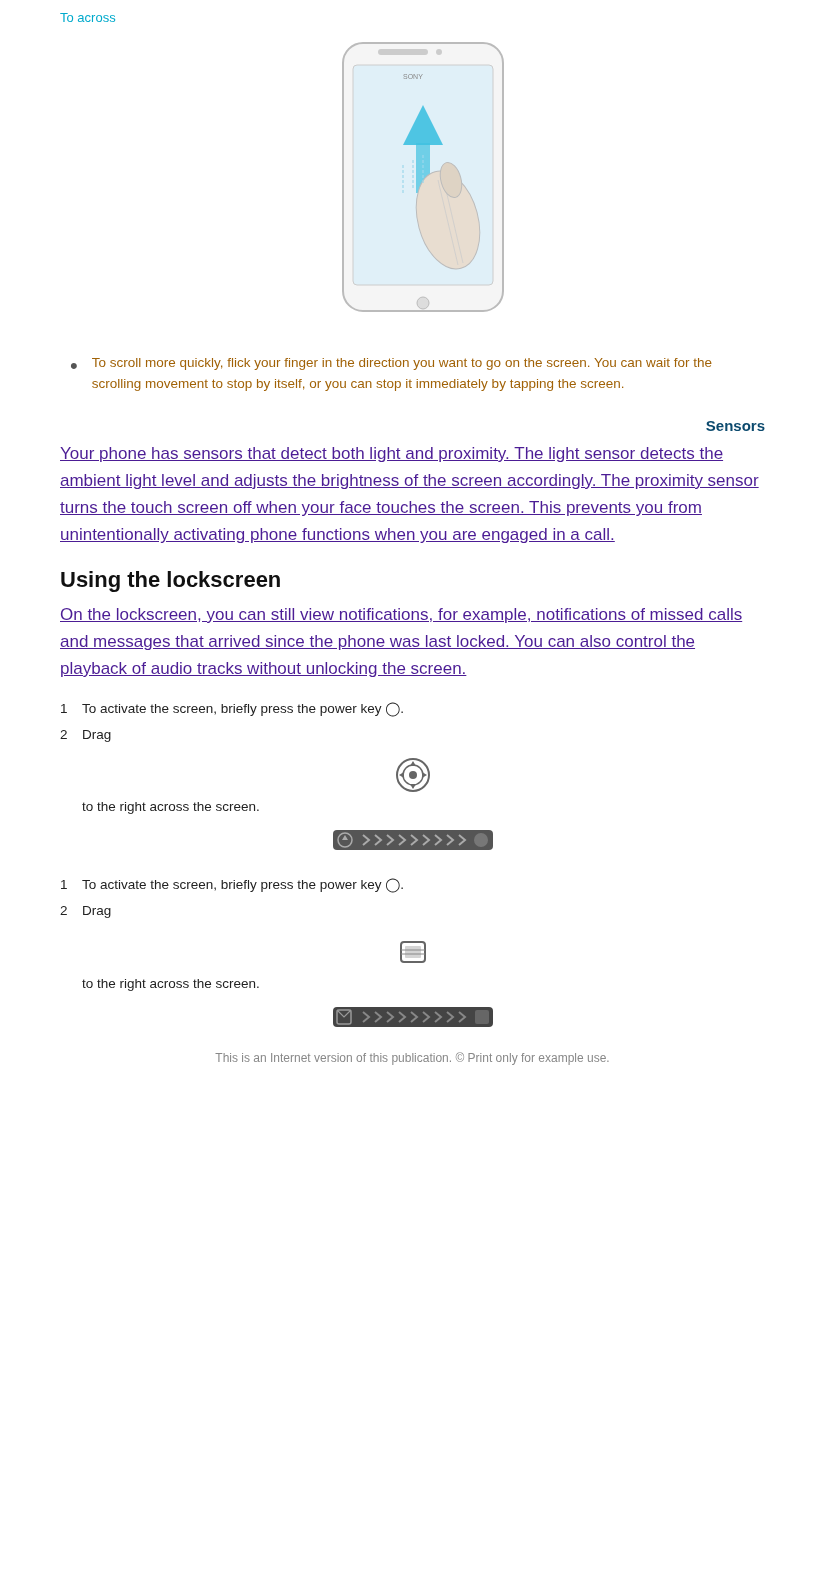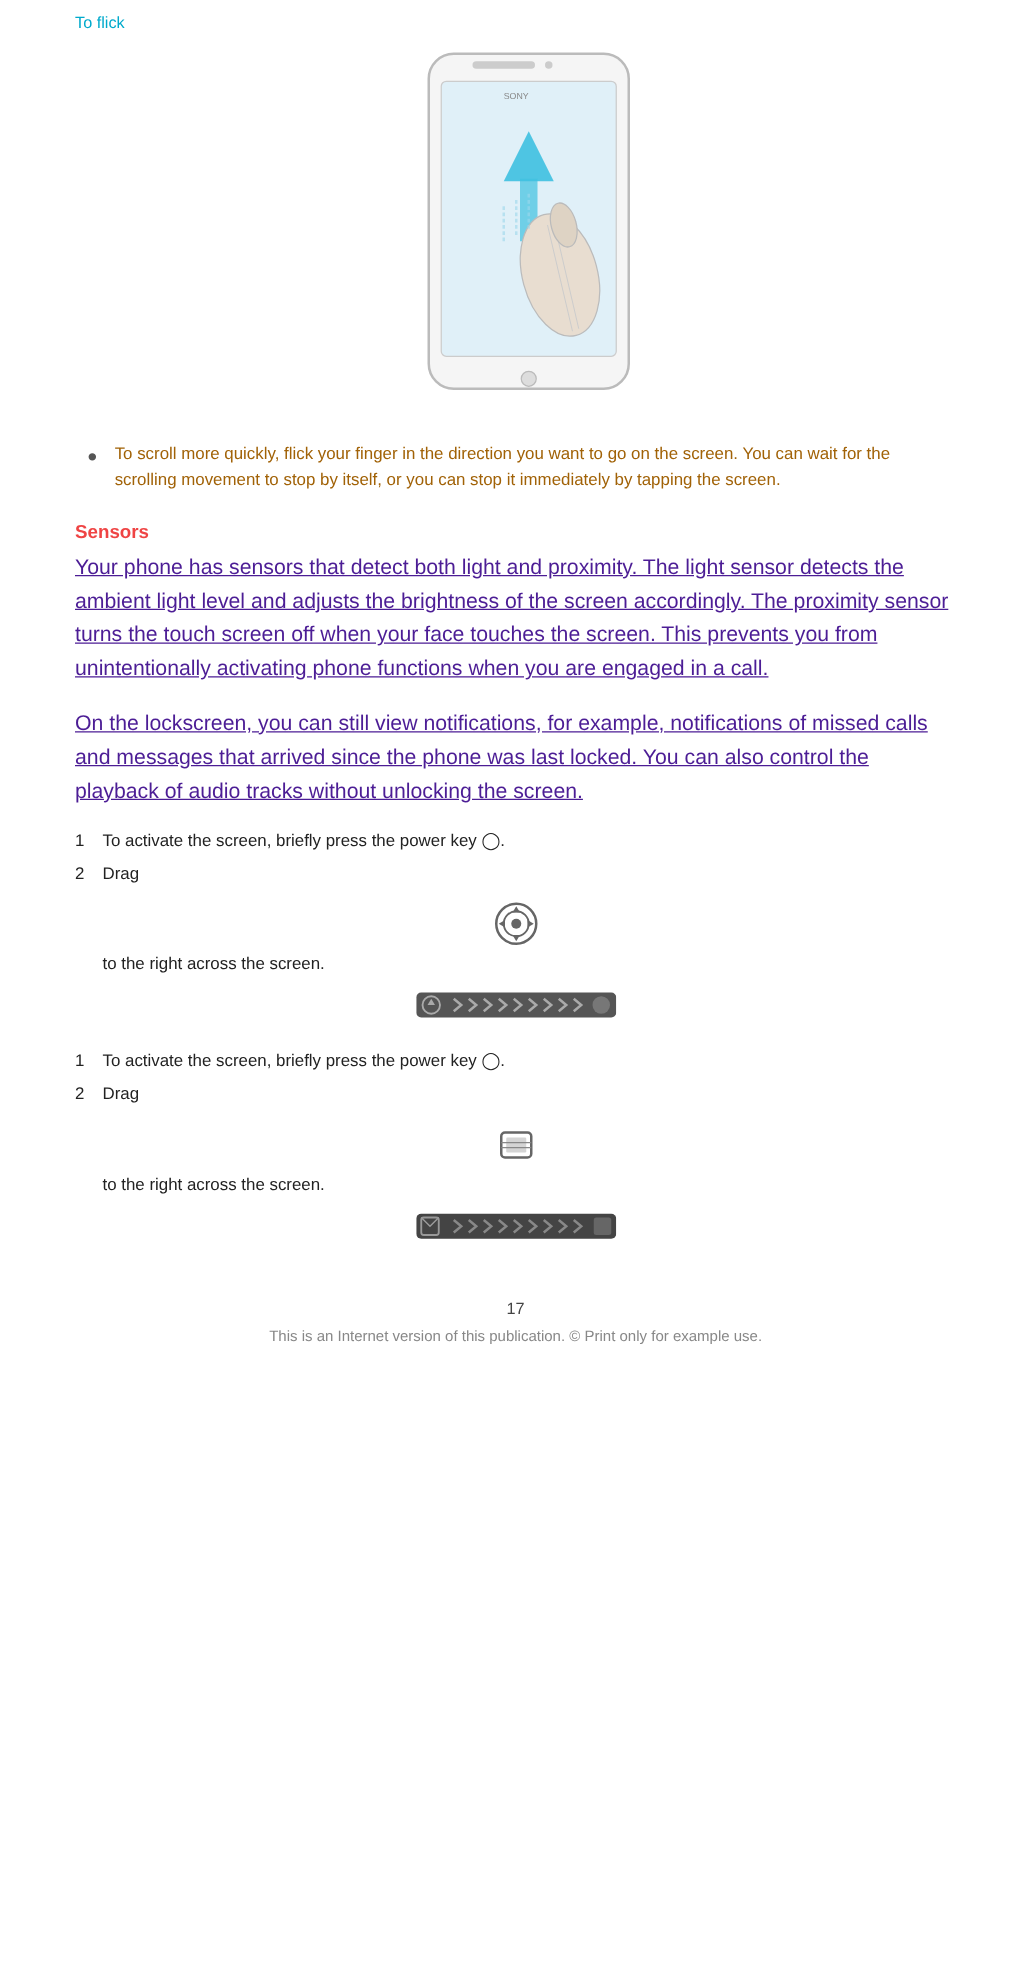--- a/index.html
+++ b/index.html
@@ -59,21 +59,22 @@
       font-size: 13.5px;
       line-height: 1.55;
       color: #a16207;
     }
 
     .section-heading-sm {
       font-size: 15px;
       font-weight: bold;
       margin-top: 4px;
       margin-bottom: 6px;
-      color: #ef4444;
+      color: #0c4a6e;
+      text-align: right;
     }
 
     .section-heading-lg {
       font-size: 22px;
       font-weight: bold;
       margin-top: 18px;
       margin-bottom: 8px;
       color: #111;
     }
 
@@ -158,21 +159,21 @@
     .slider-bar-svg {
       width: 160px;
       height: 36px;
     }
   </style>
 </head>
 <body>
 
 <div class="page">
 
-  <span class="to-flick-label">To flick</span>
+  <span class="to-flick-label">To across</span>
 
   <div class="phone-illustration">
     <div class="phone-svg-container">
       <svg viewBox="0 0 260 290" width="260" height="290" xmlns="http://www.w3.org/2000/svg">
 
         <rect x="60" y="8" width="160" height="268" rx="20" ry="20" fill="#f5f5f5" stroke="#bbb" stroke-width="2"></rect>
 
         <rect x="70" y="30" width="140" height="220" rx="4" ry="4" fill="#e0f0f8" stroke="#ccc" stroke-width="1"></rect>
 
         <rect x="95" y="14" width="50" height="6" rx="3" fill="#ccc"></rect>
@@ -202,20 +203,21 @@
 
   <div class="bullet-section">
     <span class="bullet-dot">•</span>
     <span class="bullet-text">To scroll more quickly, flick your finger in the direction you want to go on the screen. You can wait for the scrolling movement to stop by itself, or you can stop it immediately by tapping the screen.</span>
   </div>
 
   <div class="section-heading-sm">Sensors</div>
 
   <div class="body-text">Your phone has sensors that detect both light and proximity. The light sensor detects the ambient light level and adjusts the brightness of the screen accordingly. The proximity sensor turns the touch screen off when your face touches the screen. This prevents you from unintentionally activating phone functions when you are engaged in a call.</div>
 
+  <div class="section-heading-lg">Using the lockscreen</div>
 
   <div class="body-text">On the lockscreen, you can still view notifications, for example, notifications of missed calls and messages that arrived since the phone was last locked. You can also control the playback of audio tracks without unlocking the screen.</div>
 
 
   <ol class="numbered-list">
     <li class="numbered-item">
       <span class="num-label">1</span>
       <span class="item-text">To activate the screen, briefly press the power key ◯.</span>
     </li>
     <li class="numbered-item">
@@ -296,17 +298,16 @@
       <polyline points="54,13 60,18 54,23" fill="none" stroke="#888" stroke-width="2"></polyline>
       <polyline points="66,13 72,18 66,23" fill="none" stroke="#888" stroke-width="2"></polyline>
       <polyline points="78,13 84,18 78,23" fill="none" stroke="#888" stroke-width="2"></polyline>
       <polyline points="90,13 96,18 90,23" fill="none" stroke="#888" stroke-width="2"></polyline>
       <polyline points="102,13 108,18 102,23" fill="none" stroke="#888" stroke-width="2"></polyline>
       <polyline points="114,13 120,18 114,23" fill="none" stroke="#888" stroke-width="2"></polyline>
       <polyline points="126,13 132,18 126,23" fill="none" stroke="#888" stroke-width="2"></polyline>
     </svg>
   </div>
 
-  <div class="page-number">17</div>
 
   <div class="footer-text">This is an Internet version of this publication. © Print only for example use.</div>
 
 </div>
 
 </body></html>

